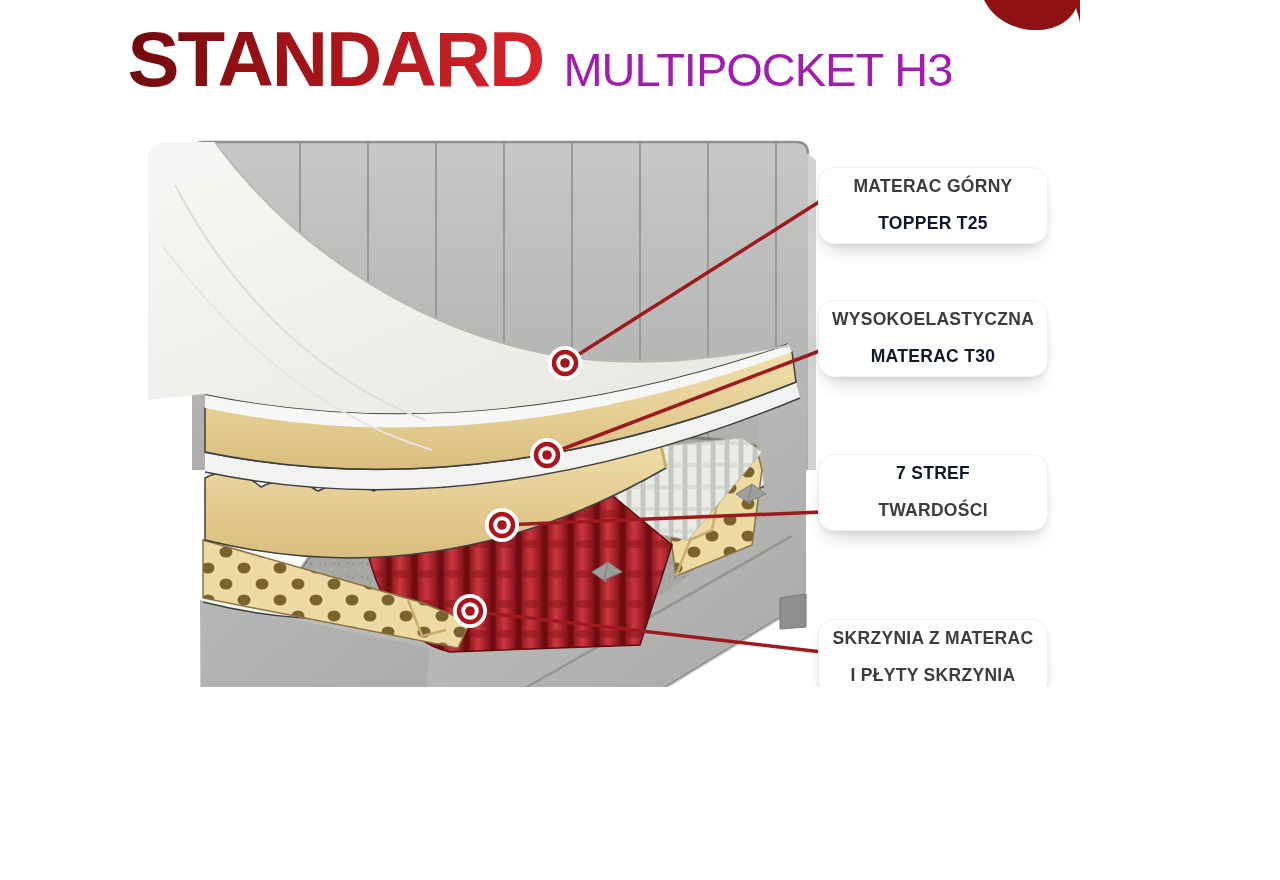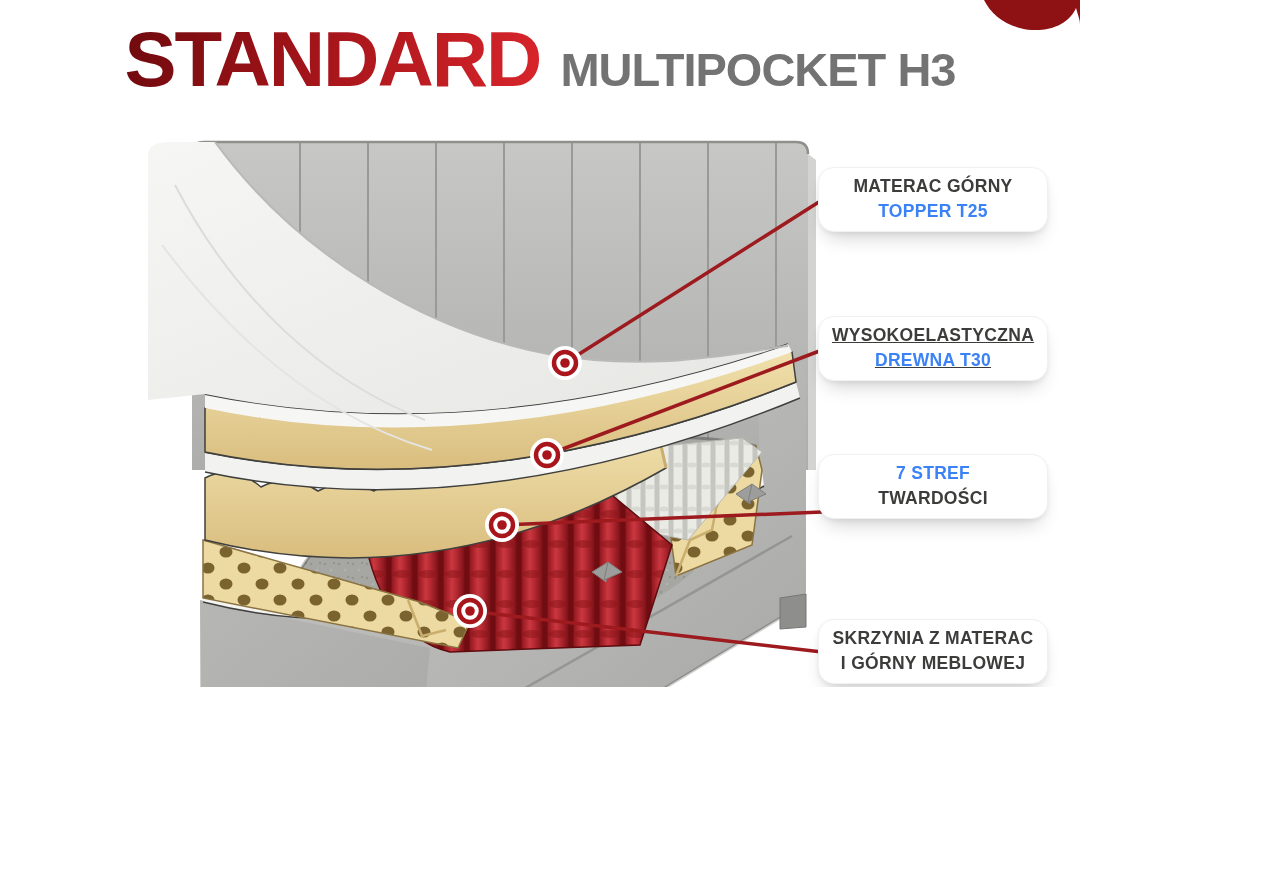--- a/index.html
+++ b/index.html
@@ -11,33 +11,33 @@
     position:absolute;top:20px;left:0;width:1080px;
     display:flex;justify-content:center;align-items:baseline;gap:20px;
     white-space:nowrap;
   }
   .brand{
     font-size:78px;font-weight:900;letter-spacing:-2px;line-height:1;
     background:linear-gradient(100deg,#6f0a0e 0%,#9e1318 40%,#d8252b 100%);
     -webkit-background-clip:text;background-clip:text;color:transparent;
   }
   .model{
-    font-size:47px;font-weight:700;color:#737373;letter-spacing:-1px;line-height:1;
+    font-size:47px;font-weight:400;color:#a21caf;letter-spacing:-1px;line-height:1;
   }
   .scene{position:absolute;inset:0;}
   .label-box{
     position:absolute;left:818px;width:230px;min-height:64px;
     background:#ffffff;border:1px solid #f1f1f1;border-radius:16px;
     box-shadow:0 12px 20px -8px rgba(0,0,0,.20),0 2px 5px rgba(0,0,0,.06);
     display:flex;flex-direction:column;justify-content:center;align-items:center;
     text-align:center;padding:6px 8px;box-sizing:border-box;
-    font-size:17.5px;font-weight:600;color:#3c3c3b;letter-spacing:.3px;line-height:1.45;
-  }
-  .label-box .accent{color:#3b82f6;font-weight:800;}
-  .b1{top:167px;} .b2{top:316px;text-decoration:underline;} .b3{top:454px;} .b4{top:619px;}
+    font-size:17.5px;font-weight:600;color:#3c3c3b;letter-spacing:.3px;line-height:1.45;gap:12px;
+  }
+  .label-box .accent{color:#0f172a;font-weight:800;}
+  .b1{top:167px;} .b2{top:300px;} .b3{top:454px;} .b4{top:619px;}
 </style>
 </head>
 <body>
 
 <div class="canvas">
 
   <svg class="scene" width="1280" height="880" viewBox="0 0 1280 880" aria-hidden="true">
     <defs>
       <linearGradient id="hbGrad" x1="0" y1="0" x2="0" y2="1">
         <stop offset="0" stop-color="#c7c7c5"></stop>
@@ -213,24 +213,24 @@
     <span class="brand">STANDARD</span>
     <span class="model">MULTIPOCKET H3</span>
   </div>
 
   <div class="label-box b1">
     <span>MATERAC GÓRNY</span>
     <span class="accent">TOPPER T25</span>
   </div>
   <div class="label-box b2">
     <span>WYSOKOELASTYCZNA</span>
-    <span class="accent">DREWNA T30</span>
+    <span class="accent">MATERAC T30</span>
   </div>
   <div class="label-box b3">
     <span class="accent">7 STREF</span>
     <span>TWARDOŚCI</span>
   </div>
   <div class="label-box b4">
     <span>SKRZYNIA Z MATERAC</span>
-    <span>I GÓRNY MEBLOWEJ</span>
+    <span>I PŁYTY SKRZYNIA</span>
   </div>
 
 </div>
 
 </body></html>

